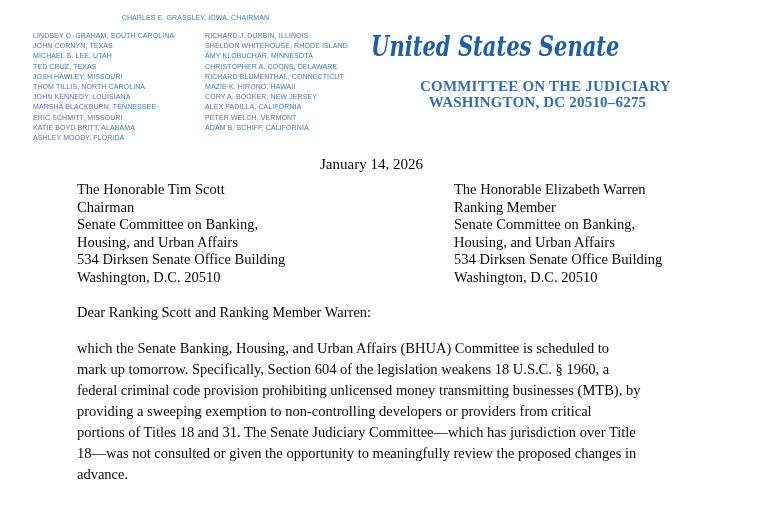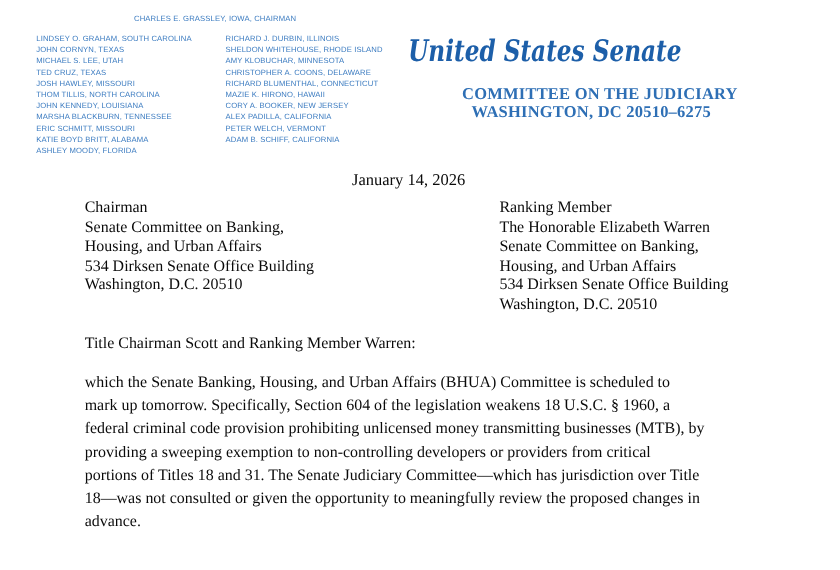--- a/index.html
+++ b/index.html
@@ -125,37 +125,38 @@
 
   <div class="wordmark-wrap">
     <span class="wordmark">United States Senate</span>
   </div>
   <div class="committee-line">COMMITTEE ON THE JUDICIARY</div>
   <div class="address-line">WASHINGTON, DC 20510–6275</div>
 
   <div class="letter-date">January 14, 2026</div>
 
   <div class="recipient recipient-left">
+    <div class="line">The Honorable Tim Scott</div>
     <div class="line">Chairman</div>
     <div class="line">Senate Committee on Banking,</div>
     <div class="line">Housing, and Urban Affairs</div>
     <div class="line">534 Dirksen Senate Office Building</div>
     <div class="line">Washington, D.C. 20510</div>
   </div>
 
   <div class="recipient recipient-right">
+    <div class="line">The Honorable Elizabeth Warren</div>
     <div class="line">Ranking Member</div>
-    <div class="line">The Honorable Elizabeth Warren</div>
     <div class="line">Senate Committee on Banking,</div>
     <div class="line">Housing, and Urban Affairs</div>
     <div class="line">534 Dirksen Senate Office Building</div>
     <div class="line">Washington, D.C. 20510</div>
   </div>
 
-  <div class="salutation">Title Chairman Scott and Ranking Member Warren:</div>
+  <div class="salutation">Dear Ranking Scott and Ranking Member Warren:</div>
 
   <div class="body-paragraph">
     <div class="line">which the Senate Banking, Housing, and Urban Affairs (BHUA) Committee is scheduled to</div>
     <div class="line">mark up tomorrow. Specifically, Section 604 of the legislation weakens 18 U.S.C. § 1960, a</div>
     <div class="line">federal criminal code provision prohibiting unlicensed money transmitting businesses (MTB), by</div>
     <div class="line">providing a sweeping exemption to non-controlling developers or providers from critical</div>
     <div class="line">portions of Titles 18 and 31. The Senate Judiciary Committee—which has jurisdiction over Title</div>
     <div class="line">18—was not consulted or given the opportunity to meaningfully review the proposed changes in</div>
     <div class="line">advance.</div>
   </div>

